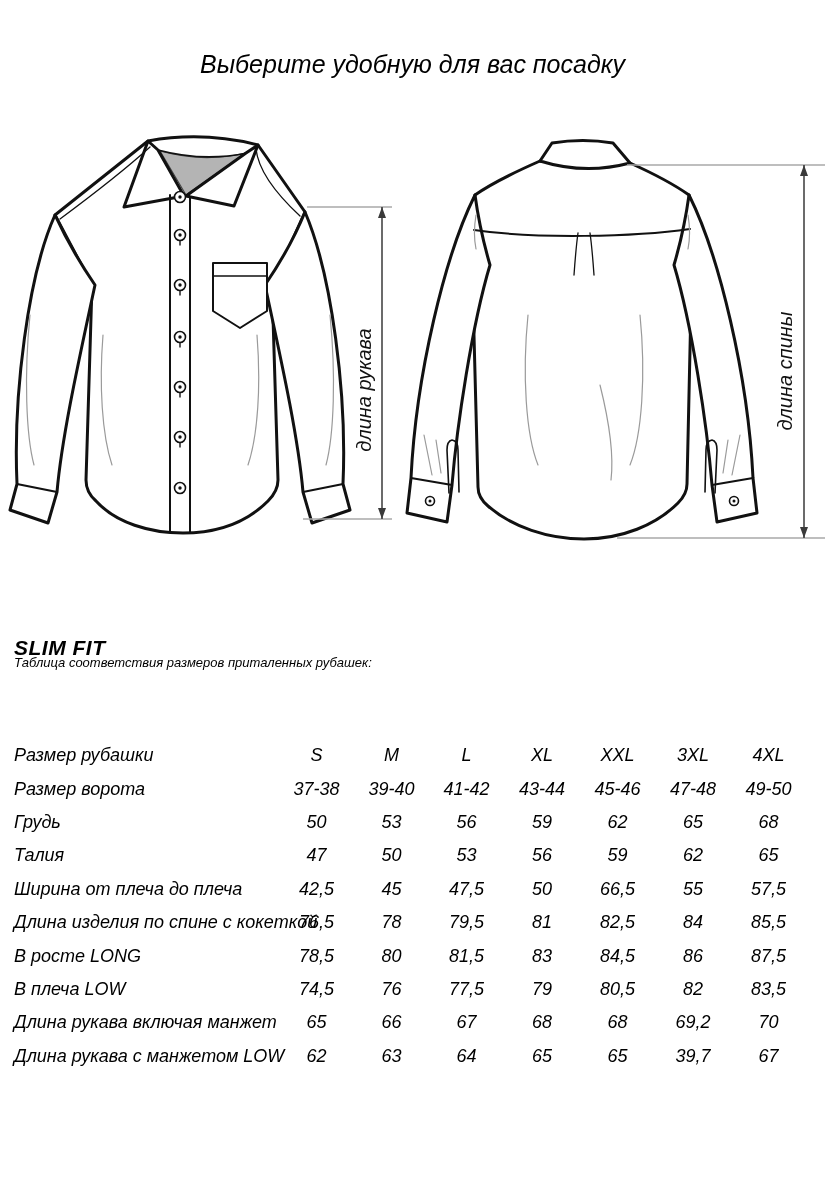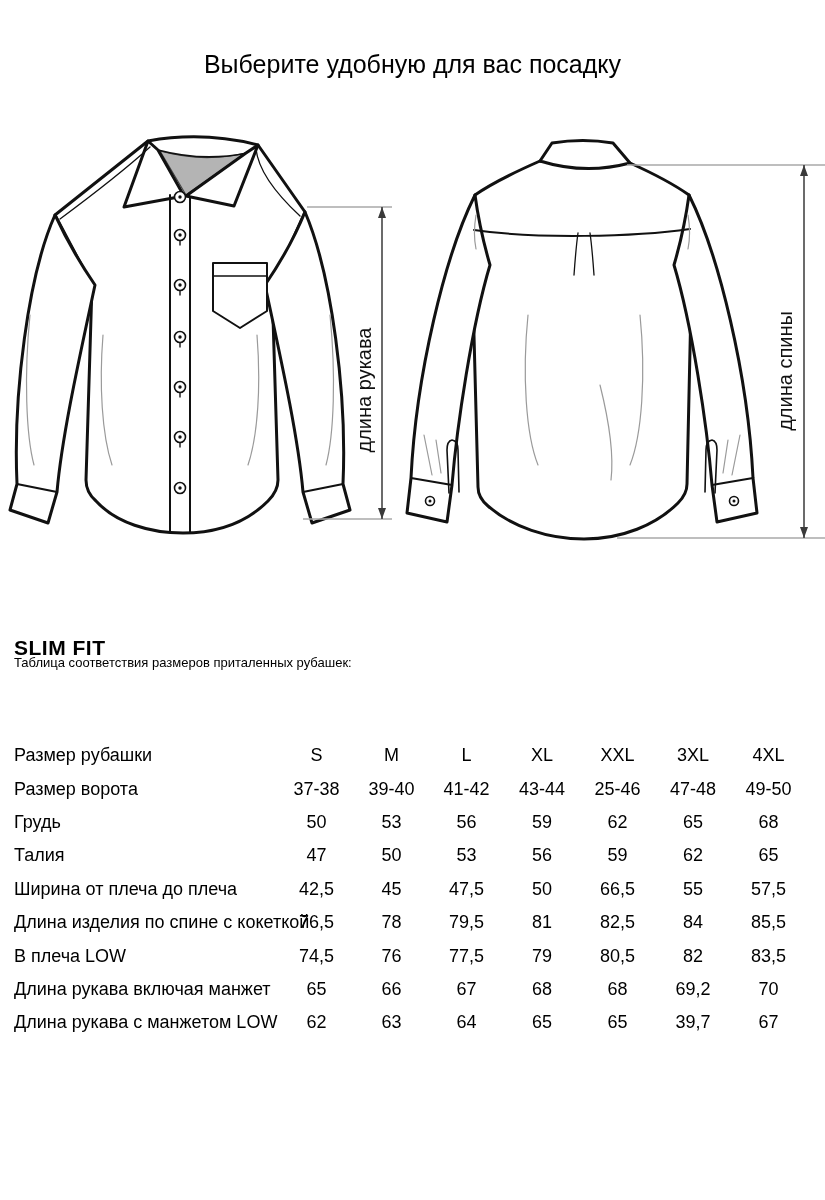--- a/index.html
+++ b/index.html
@@ -1,18 +1,18 @@
 <!DOCTYPE html>
 <html><head>
 <meta charset="utf-8">
 <style>
   html,body{margin:0;padding:0;background:#ffffff;}
   .page{
     position:relative;width:825px;height:1200px;background:#ffffff;
-    font-family:"Liberation Sans","DejaVu Sans",sans-serif;color:#000;overflow:hidden;
+    font-family:"Liberation Sans","DejaVu Sans",sans-serif;color:#000;overflow:hidden;font-style:italic;
   }
   .title{
     position:absolute;top:50px;left:0;width:825px;text-align:center;
     font-size:25px;line-height:28px;color:#000;
   }
   .figure-wrap{position:absolute;top:135px;left:0;width:825px;height:470px;}
   .fit-heading{
     position:absolute;top:617px;left:14px;font-size:21px;font-weight:bold;
     letter-spacing:0.5px;color:#000;margin-top:19px;
   }
@@ -195,21 +195,21 @@
           <td>XXL</td>
           <td>3XL</td>
           <td>4XL</td>
         </tr>
         <tr>
           <td class="lbl">Размер ворота</td>
           <td>37-38</td>
           <td>39-40</td>
           <td>41-42</td>
           <td>43-44</td>
-          <td>25-46</td>
+          <td>45-46</td>
           <td>47-48</td>
           <td>49-50</td>
         </tr>
         <tr>
           <td class="lbl">Грудь</td>
           <td>50</td>
           <td>53</td>
           <td>56</td>
           <td>59</td>
           <td>62</td>
@@ -240,20 +240,30 @@
           <td class="lbl">Длина изделия по спине с кокеткой</td>
           <td>76,5</td>
           <td>78</td>
           <td>79,5</td>
           <td>81</td>
           <td>82,5</td>
           <td>84</td>
           <td>85,5</td>
         </tr>
         <tr>
+          <td class="lbl">В росте LONG</td>
+          <td>78,5</td>
+          <td>80</td>
+          <td>81,5</td>
+          <td>83</td>
+          <td>84,5</td>
+          <td>86</td>
+          <td>87,5</td>
+        </tr>
+        <tr>
           <td class="lbl">В плеча LOW</td>
           <td>74,5</td>
           <td>76</td>
           <td>77,5</td>
           <td>79</td>
           <td>80,5</td>
           <td>82</td>
           <td>83,5</td>
         </tr>
         <tr>

